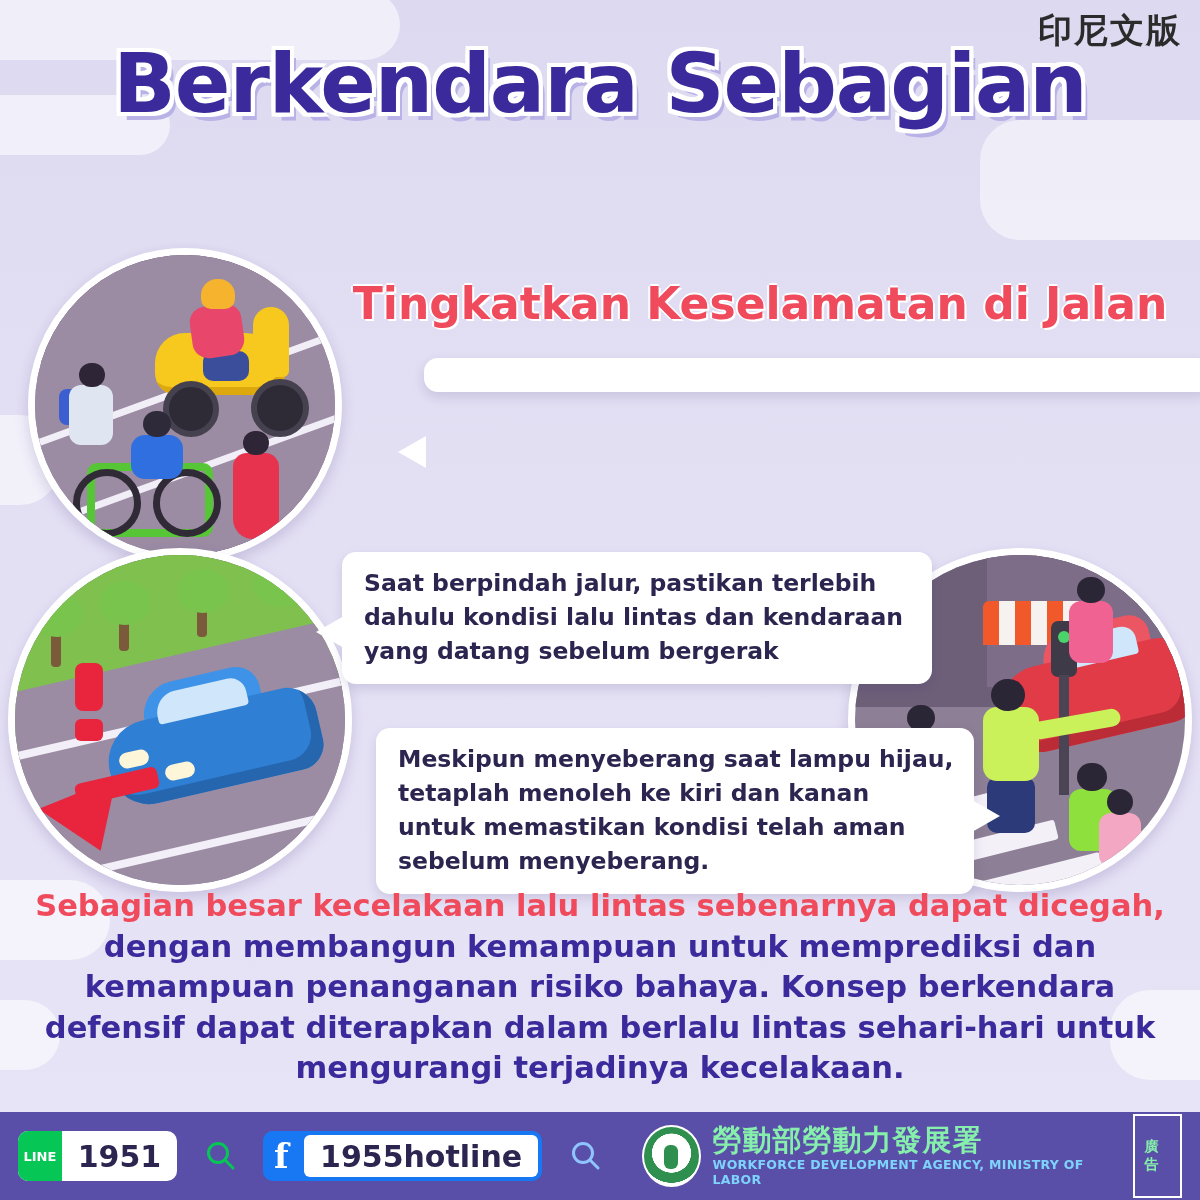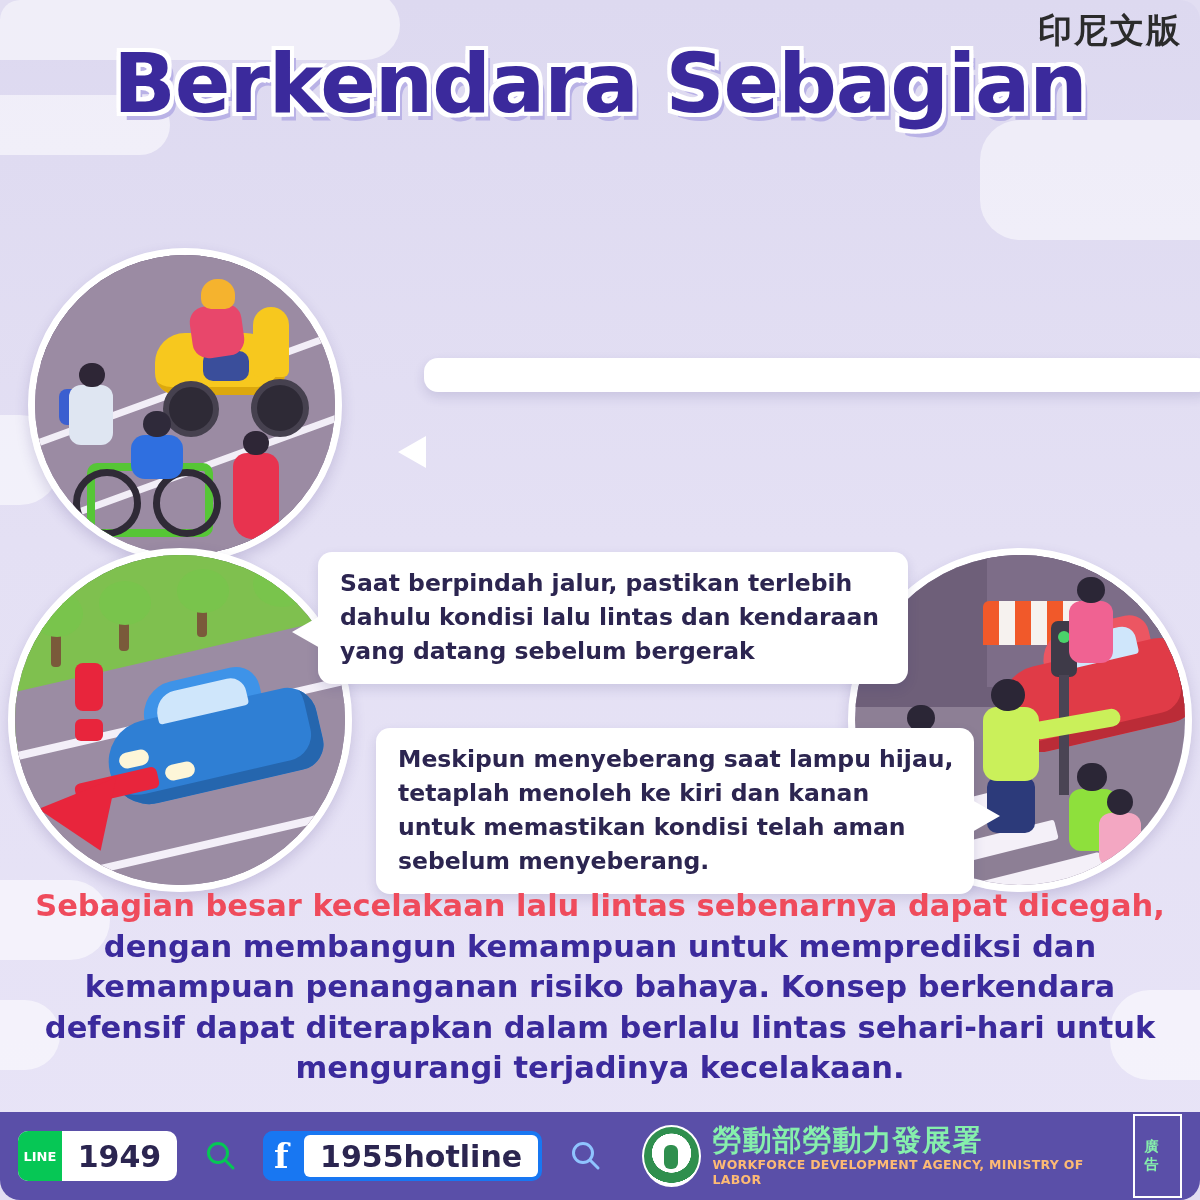--- a/index.html
+++ b/index.html
@@ -12,21 +12,20 @@
     font-family: "Liberation Sans", sans-serif;
     background: #e2def2;
     overflow: hidden;
   }
   .poster {
     position: relative;
     width: 1200px;
     height: 1200px;
     background: linear-gradient(180deg, #ddd9f0 0%, #e4e0f4 45%, #e8e4f7 100%);
     overflow: hidden;
-    border-radius: 20px;
   }
   
   .blob {
     position: absolute;
     background: #ffffff;
     opacity: .55;
     border-radius: 34px;
   }
   .blob.b1 { left: -60px; top: -10px; width: 460px; height: 70px; border-radius: 0 40px 40px 0; }
   .blob.b2 { left: -60px; top: 95px; width: 230px; height: 60px; border-radius: 0 40px 40px 0; }
@@ -182,21 +181,21 @@
     position: absolute;
     width: 0; height: 0;
   }
   .bubble1 {
     left: 424px; top: 358px; width: 745px; padding: 16px 20px 18px 22px;
     font-size: 23.5px; line-height: 1.42;
   }
   .bubble1 .tail { left: -26px; top: 78px; border-top: 16px solid transparent;
      border-bottom: 16px solid transparent; border-right: 28px solid #ffffff; }
   .bubble2 {
-    left: 318px; top: 552px; width: 548px; padding: 14px 20px 16px 22px;
+    left: 342px; top: 552px; width: 548px; padding: 14px 20px 16px 22px;
     font-size: 23.5px; line-height: 1.45;
   }
   .bubble2 .tail { left: -26px; top: 64px; border-top: 16px solid transparent;
      border-bottom: 16px solid transparent; border-right: 28px solid #ffffff; }
   .bubble3 {
     left: 330px; top: 728px; width: 556px; padding: 14px 20px 16px 22px;
     font-size: 23.5px; line-height: 1.45; margin-left: 46px;
   }
   .bubble3 .tail { right: -26px; top: 72px; border-top: 16px solid transparent;
      border-bottom: 16px solid transparent; border-left: 28px solid #ffffff; }
@@ -273,21 +272,21 @@
   }
   .org-logo::after{
     content:""; position:absolute; left:50%; top:52%; width:14px;height:24px;
     transform: translate(-50%,-50%); background:#2f8f4e; border-radius:6px;
   }
   .org-text-cn {
     color: #86efac; font-size: 29px; font-weight: 800; letter-spacing: 1px;
     font-family: "DejaVu Sans", sans-serif; line-height: 1.1;
   }
   .org-text-en {
-    color: #fdba74; font-size: 12.5px; font-weight: 700; letter-spacing: .3px;
+    color: #7dd3fc; font-size: 12.5px; font-weight: 700; letter-spacing: .3px;
     font-family: "DejaVu Sans", sans-serif;
   }
   .ad-box {
     margin-left: auto;
     border: 2px solid #ffffff;
     color: #86efac;
     font-size: 14px; font-weight: 700;
     padding: 22px 9px;
     font-family: "DejaVu Sans", sans-serif;
   }
@@ -304,20 +303,21 @@
   <div class="blob b5"></div>
   <div class="blob b6"></div>
   <div class="blob b7"></div>
 
   <div class="lang-tag">印尼文版</div>
 
   <div class="title-wrap">
     <div class="title-line">Berkendara Sebagian</div>
   </div>
 
+  <div class="subtitle">Tingkatkan Keselamatan di Jalan</div>
 
   <div class="circle-photo c1">
     <div class="scene">
       <div class="s1-bg"></div>
       <div class="s1-sidewalk"></div>
       <div class="s1-sidewalk2"></div>
       <div class="s1-road"></div>
       <div class="s1-line" style="left:-10%;top:40%;width:140%;"></div>
       <div class="s1-line" style="left:-10%;top:68%;width:140%;"></div>
       <div class="bike-frame"></div>
@@ -415,21 +415,21 @@
 
   <div class="statement">
     <span class="hl">Sebagian besar kecelakaan lalu lintas sebenarnya dapat dicegah,</span>
     <span>dengan membangun kemampuan untuk memprediksi dan kemampuan penanganan risiko bahaya. Konsep berkendara defensif dapat diterapkan dalam berlalu lintas sehari-hari untuk mengurangi terjadinya kecelakaan.</span>
   </div>
 
   <div class="footer">
 
     <div class="pill">
       <div class="line-badge">LINE</div>
-      <div class="pill-val">1949</div>
+      <div class="pill-val">1951</div>
     </div>
     <div class="search-btn">
       <svg width="34" height="34" viewBox="0 0 34 34">
         <circle cx="15" cy="14" r="9.5" fill="none" stroke="#06c755" stroke-width="3"></circle>
         <line x1="22" y1="21" x2="30" y2="29" stroke="#06c755" stroke-width="3" stroke-linecap="round"></line>
       </svg>
     </div>
 
     <div class="pill fb-pill">
       <div class="fb-badge">f</div>

